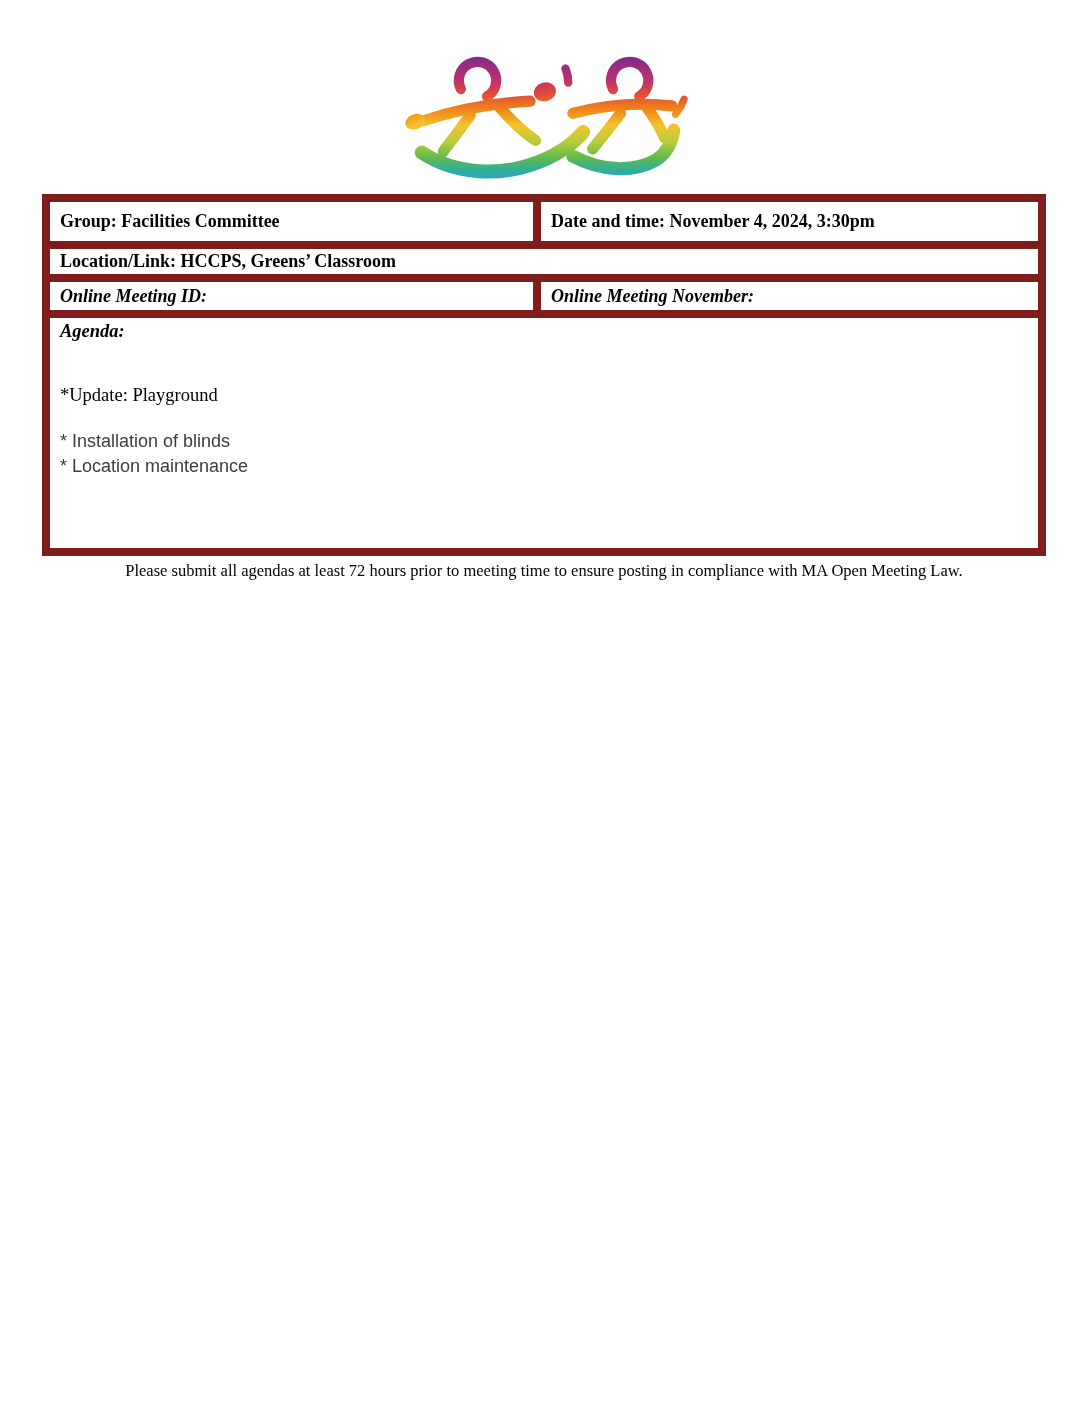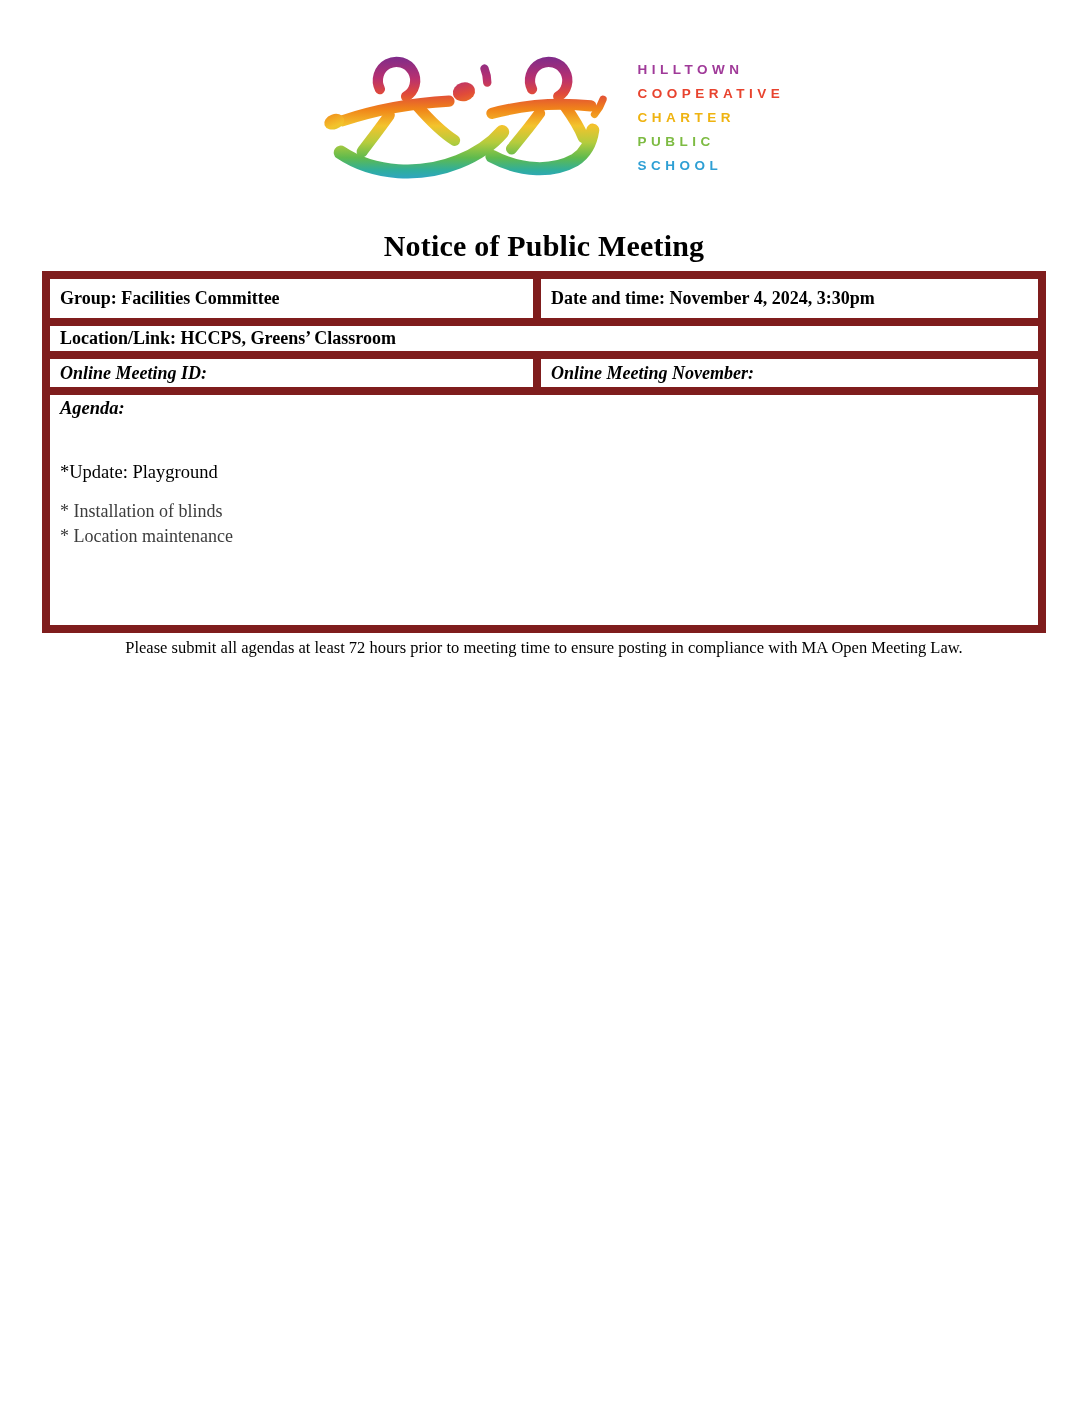--- a/index.html
+++ b/index.html
@@ -65,22 +65,22 @@
 
   .b  { font-weight: bold; }
   .bi { font-weight: bold; font-style: italic; }
 
   .agenda-item-serif {
     margin-top: 42px;
     font-size: 18.5px;
     line-height: 22px;
   }
   .agenda-sans {
-    margin-top: 16px;
-    font-family: Liberation Serif, serif;
+    margin-top: 23px;
+    font-family: Liberation Sans, sans-serif;
     font-size: 18px;
     line-height: 24.5px;
     color: #3c3c3c;
   }
 
   
   .footer-note {
     width: 1004px;
     margin: 5px auto 0 auto;
     text-align: center;
@@ -123,30 +123,22 @@
         <path d="M 196 116 C 228 133 262 133 285 120 C 296 113 302 102 304 88" stroke-width="14"></path>
 
         <path d="M 188 22 C 190 27 191 32 191 37" stroke-width="9"></path>
         <path d="M 315 55 C 313 61 310 66 306 71" stroke-width="8"></path>
       </g>
       <g fill="url(#rainbow)" stroke="none">
         <ellipse cx="27" cy="79" rx="11" ry="8" transform="rotate(-20 27 79)"></ellipse>
         <ellipse cx="166" cy="47" rx="12" ry="10" transform="rotate(-15 166 47)"></ellipse>
       </g>
     </svg>
-    <div class="logo-text">
-      <div class="line" style="color: rgb(160, 58, 153);">HILLTOWN</div>
-      <div class="line" style="color: rgb(232, 67, 46);">COOPERATIVE</div>
-      <div class="line" style="color: rgb(239, 179, 16);">CHARTER</div>
-      <div class="line" style="color: rgb(125, 187, 66);">PUBLIC</div>
-      <div class="line" style="color: rgb(46, 159, 212);">SCHOOL</div>
-    </div>
   </div>
 
-  <div class="doc-title">Notice of Public Meeting</div>
 
   <table class="meeting-table">
     <tbody>
         <tr class="row-group">
       <td class="col-left b">Group: Facilities Committee</td>
       <td class="col-right b">Date and time: November 4, 2024, 3:30pm</td>
     </tr>
     <tr class="row-location">
       <td colspan="2" class="b">Location/Link: HCCPS, Greens’ Classroom</td>
     </tr>

